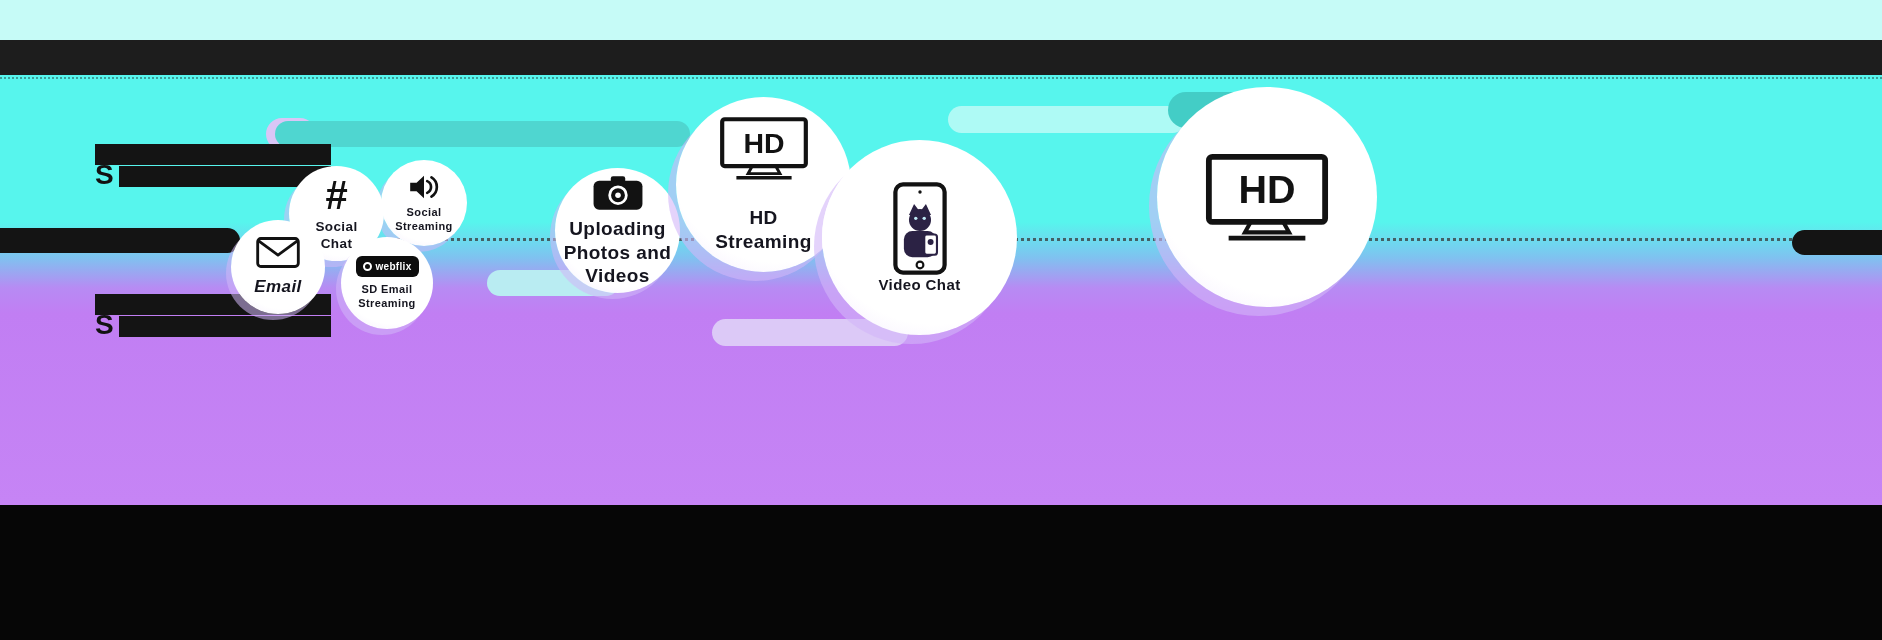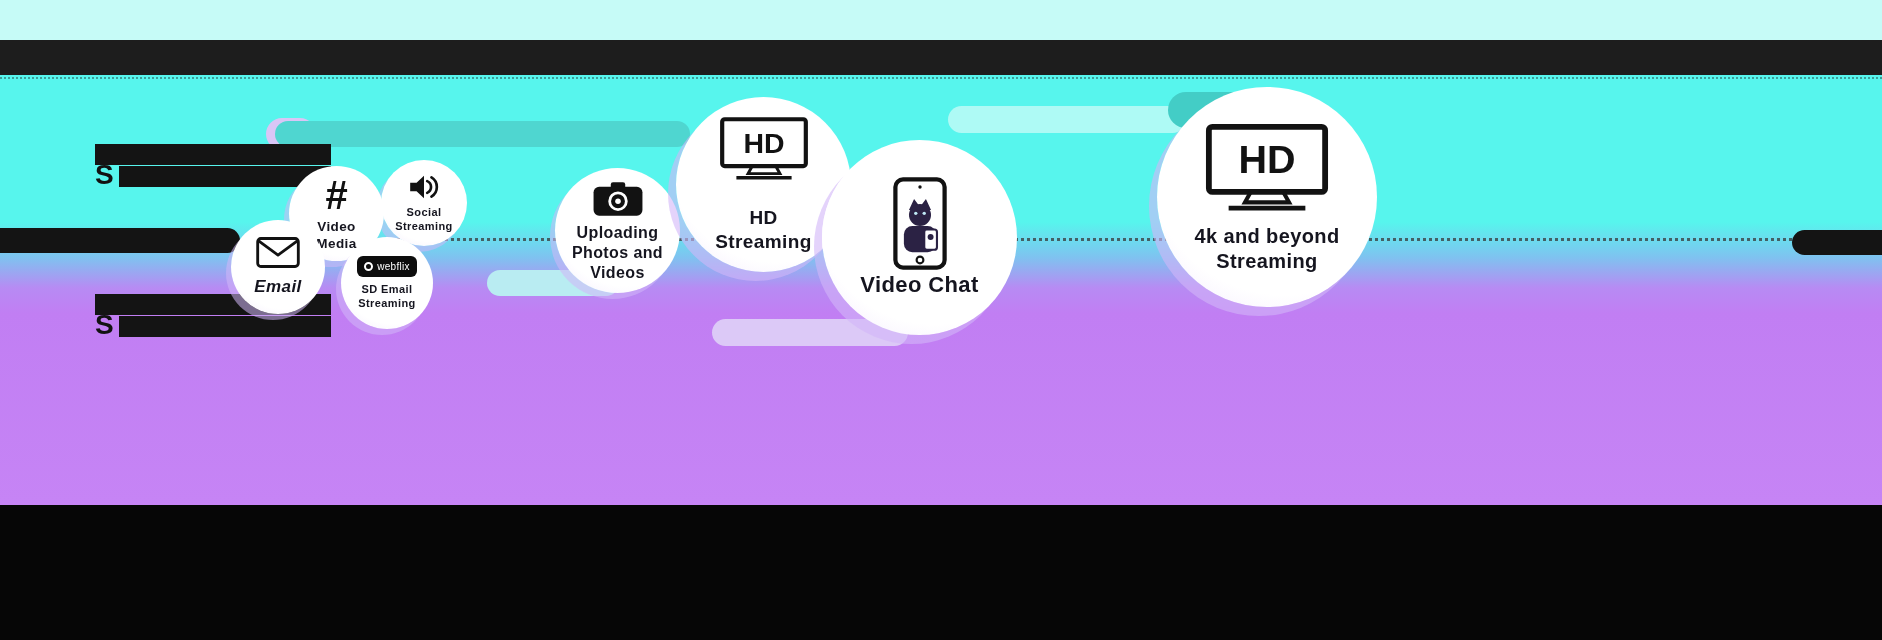--- a/index.html
+++ b/index.html
@@ -72,31 +72,31 @@
   .b-sd    { left:341px; top:237px; width:92px;  height:92px;  z-index:8; }
   .b-upload{ left:555px; top:168px; width:125px; height:125px; z-index:5; }
   .b-hd    { left:676px; top:97px;  width:175px; height:175px; z-index:6; }
   .b-video { left:822px; top:140px; width:195px; height:195px; z-index:7; }
   .b-4k    { left:1157px;top:87px;  width:220px; height:220px; z-index:5; }
 
   .lbl-email { font-size:17px;   width:80px;  margin-top:7px; }
   .lbl-social{ font-size:13.5px; width:66px;  margin-top:4px; }
   .lbl-audio { font-size:11px;   width:68px;  margin-top:4px; }
   .lbl-sd    { font-size:11px;   width:80px;  margin-top:6px; }
-  .lbl-upload{ font-size:16px;   width:118px; margin-top:4px; }
+  .lbl-upload{ font-size:19px;   width:118px; margin-top:4px; }
   .lbl-hd    { font-size:19px;   width:112px; margin-top:24px; }
-  .lbl-video { font-size:22px;   width:150px; margin-top:0; }
+  .lbl-video { font-size:15px;   width:150px; margin-top:0; }
   .lbl-4k    { font-size:20px;   width:172px; margin-top:10px; }
 
   .hashtag-glyph{ font-size:40px; font-weight:bold; color:#121212; line-height:1; }
 
   .webflix-badge{
     background:#0d0d0d; border-radius:6px; padding:5px 7px;
     display:flex; align-items:center; gap:4px;
-    color:#ffffff; font-size:10px; font-weight:normal; letter-spacing:0.3px;
+    color:#ffffff; font-size:10px; font-weight:bold; letter-spacing:0.3px;
   }
   .wf-dot{ width:9px; height:9px; border:2px solid #ffffff; border-radius:50%; flex:none; }
 </style>
 </head>
 <body>
 
 <div class="stage">
 
   <div class="bg-gradient"></div>
   <div class="top-strip"></div>
@@ -131,21 +131,21 @@
         <path d="M6 20 h12 l14 -13 v42 l-14 -13 H6 z" fill="#121212"></path>
         <path d="M38 17 a12 12 0 0 1 0 22" fill="none" stroke="#121212" stroke-width="5" stroke-linecap="round"></path>
         <path d="M46 10 a21 21 0 0 1 0 36" fill="none" stroke="#121212" stroke-width="5" stroke-linecap="round"></path>
       </svg>
     </div>
     <div class="b-label lbl-audio">Social Streaming</div>
   </div>
 
   <div class="bubble b-social">
     <div class="b-icon hashtag-glyph">#</div>
-    <div class="b-label lbl-social">Video Media</div>
+    <div class="b-label lbl-social">Social Chat</div>
   </div>
 
   <div class="bubble b-email">
     <div class="b-icon">
       <svg viewBox="0 0 72 52" width="46" height="33">
         <rect x="4" y="4" width="64" height="44" rx="5" fill="none" stroke="#121212" stroke-width="4.5"></rect>
         <path d="M6 8 L36 30 L66 8" fill="none" stroke="#121212" stroke-width="4.5" stroke-linecap="round" stroke-linejoin="round"></path>
       </svg>
     </div>
     <div class="b-label lbl-email">Email</div>
@@ -203,16 +203,15 @@
 
   <div class="bubble b-4k lg">
     <div class="b-icon">
       <svg viewBox="0 0 110 80" width="128" height="93">
         <rect x="5" y="5" width="100" height="56" rx="3" fill="#ffffff" stroke="#121212" stroke-width="5"></rect>
         <text x="55" y="45" text-anchor="middle" font-size="34" font-weight="bold" font-family="Liberation Sans, sans-serif" fill="#121212">HD</text>
         <path d="M41 61 L36 70 L74 70 L69 61" fill="none" stroke="#121212" stroke-width="3.5"></path>
         <path d="M22 75 H88" stroke="#121212" stroke-width="4"></path>
       </svg>
     </div>
-    <div class="b-label lbl-4k">4k and beyond Streaming</div>
   </div>
 
 </div>
 
 </body></html>

